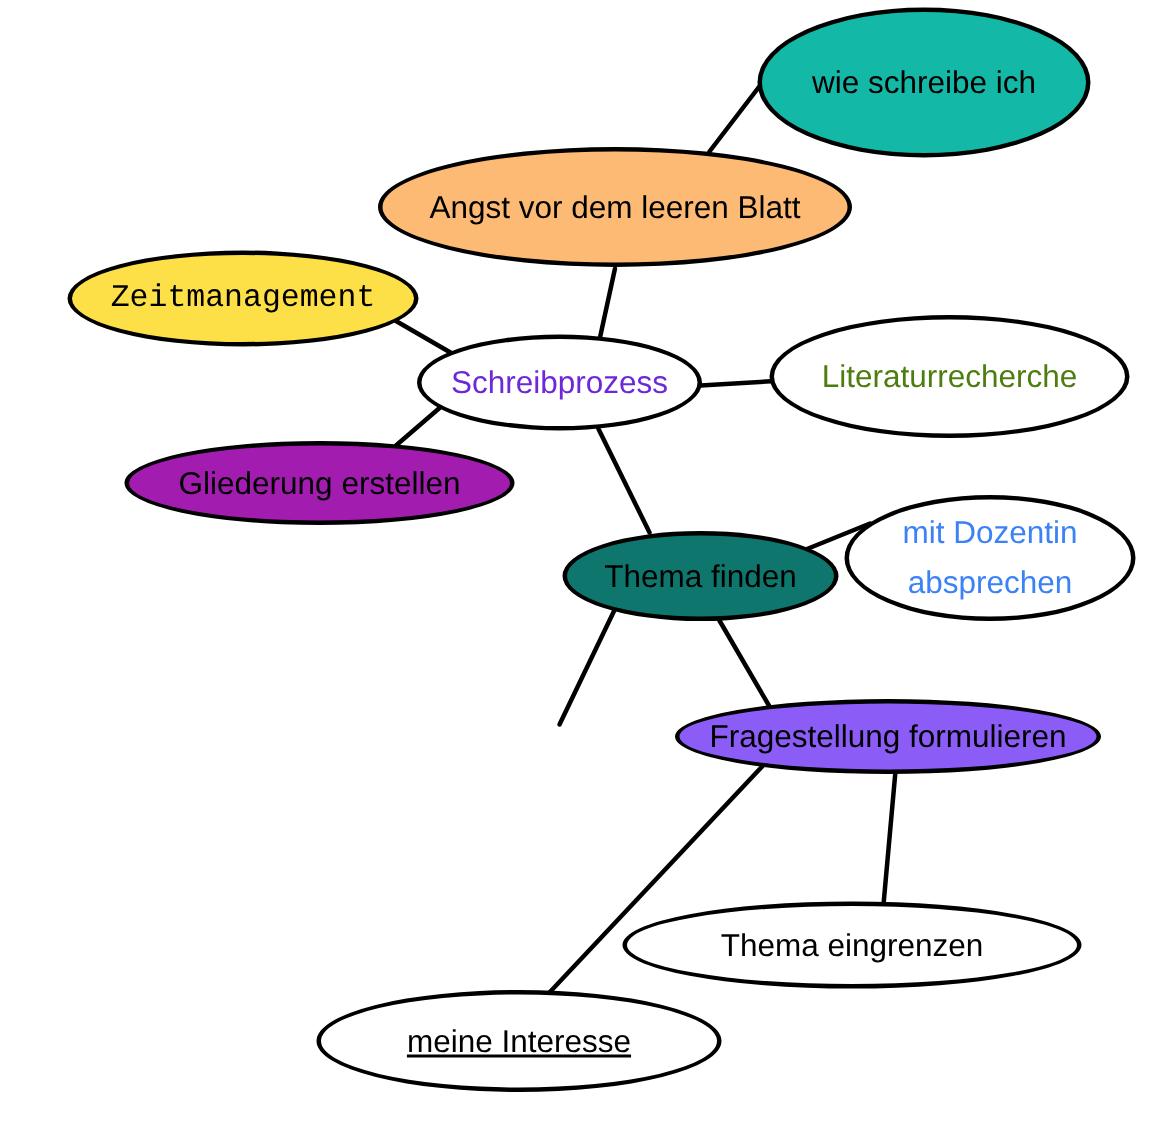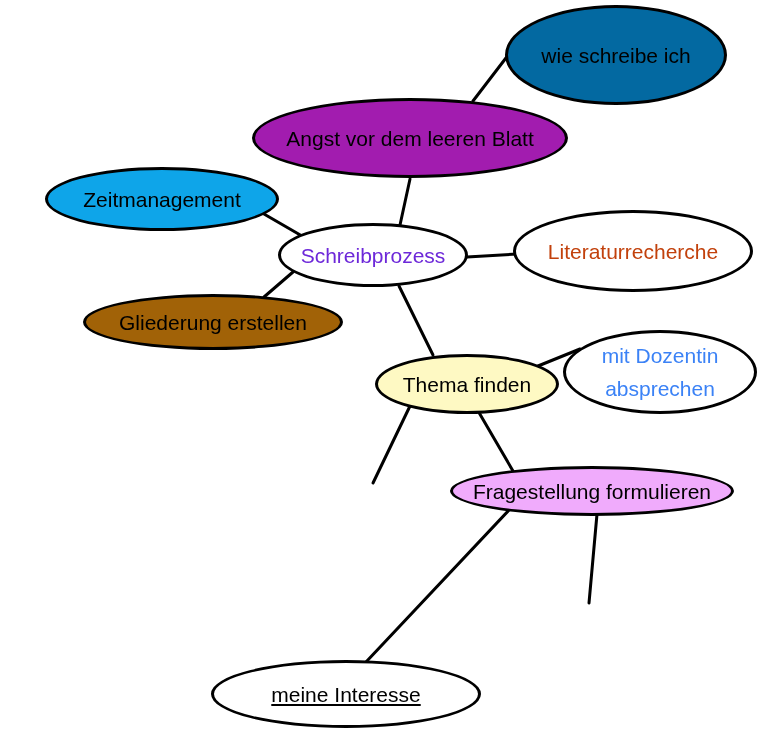--- a/index.html
+++ b/index.html
@@ -64,45 +64,48 @@
       <line x1="467" y1="257" x2="517" y2="254" stroke="#000000"></line>
       <line x1="293" y1="272" x2="264" y2="297" stroke="#000000"></line>
       <line x1="399" y1="286" x2="433" y2="355" stroke="#000000"></line>
       <line x1="538" y1="366" x2="580" y2="349" stroke="#000000"></line>
       <line x1="410" y1="406" x2="373" y2="483" stroke="#000000"></line>
       <line x1="474" y1="404" x2="513" y2="471" stroke="#000000"></line>
       <line x1="597" y1="514" x2="589" y2="603" stroke="#000000"></line>
       <line x1="509" y1="510" x2="366" y2="662" stroke="#000000"></line>
     </svg>
   <div class="node-layer">
-      <div class="node" style="left: 505px; top: 5px; width: 222px; height: 100px; border-color: rgb(0, 0, 0); background: #0369a1; color: rgb(0, 0, 0);">
+      <div class="node" style="left: 505px; top: 5px; width: 222px; height: 100px; border-color: rgb(0, 0, 0); background: #14b8a6; color: rgb(0, 0, 0);">
         <div class="node-line">wie schreibe ich</div>
       </div>
-      <div class="node" style="left: 252px; top: 98px; width: 316px; height: 80px; border-color: rgb(0, 0, 0); background: #a21caf; color: rgb(0, 0, 0);">
+      <div class="node" style="left: 252px; top: 98px; width: 316px; height: 80px; border-color: rgb(0, 0, 0); background: #fdba74; color: rgb(0, 0, 0);">
         <div class="node-line">Angst vor dem leeren Blatt</div>
       </div>
-      <div class="node" style="left: 45px; top: 167px; width: 234px; height: 64px; border-color: rgb(0, 0, 0); background: #0ea5e9; color: rgb(0, 0, 0);">
+      <div class="node" style="left: 45px; top: 167px; width: 234px; height: 64px; border-color: rgb(0, 0, 0); background: #fde047; color: rgb(0, 0, 0); font-family: Liberation Mono, monospace;">
         <div class="node-line">Zeitmanagement</div>
       </div>
       <div class="node" style="left: 278px; top: 223px; width: 190px; height: 64px; border-color: rgb(0, 0, 0); background: rgb(255, 255, 255); color: #6d28d9;">
         <div class="node-line">Schreibprozess</div>
       </div>
-      <div class="node" style="left: 513px; top: 210px; width: 240px; height: 82px; border-color: rgb(0, 0, 0); background: rgb(255, 255, 255); color: #c2410c;">
+      <div class="node" style="left: 513px; top: 210px; width: 240px; height: 82px; border-color: rgb(0, 0, 0); background: rgb(255, 255, 255); color: #4d7c0f;">
         <div class="node-line">Literaturrecherche</div>
       </div>
-      <div class="node" style="left: 83px; top: 294px; width: 260px; height: 56px; border-color: rgb(0, 0, 0); background: #a16207; color: rgb(0, 0, 0);">
+      <div class="node" style="left: 83px; top: 294px; width: 260px; height: 56px; border-color: rgb(0, 0, 0); background: #a21caf; color: rgb(0, 0, 0);">
         <div class="node-line">Gliederung erstellen</div>
       </div>
-      <div class="node" style="left: 375px; top: 354px; width: 184px; height: 60px; border-color: rgb(0, 0, 0); background: #fef9c3; color: rgb(0, 0, 0);">
+      <div class="node" style="left: 375px; top: 354px; width: 184px; height: 60px; border-color: rgb(0, 0, 0); background: #0f766e; color: rgb(0, 0, 0);">
         <div class="node-line">Thema finden</div>
       </div>
       <div class="node" style="left: 563px; top: 330px; width: 194px; height: 84px; border-color: rgb(0, 0, 0); background: rgb(255, 255, 255); color: #3b82f6;">
         <div class="node-line">mit Dozentin</div>
         <div class="node-line">absprechen</div>
       </div>
-      <div class="node" style="left: 450px; top: 466px; width: 284px; height: 50px; border-color: rgb(0, 0, 0); background: #f0abfc; color: rgb(0, 0, 0);">
+      <div class="node" style="left: 450px; top: 466px; width: 284px; height: 50px; border-color: rgb(0, 0, 0); background: #8b5cf6; color: rgb(0, 0, 0);">
         <div class="node-line">Fragestellung formulieren</div>
+      </div>
+      <div class="node" style="left: 415px; top: 601px; width: 306px; height: 58px; border-color: rgb(0, 0, 0); background: rgb(255, 255, 255); color: rgb(0, 0, 0);">
+        <div class="node-line">Thema eingrenzen</div>
       </div>
       <div class="node" style="left: 211px; top: 660px; width: 270px; height: 68px; border-color: rgb(0, 0, 0); background: rgb(255, 255, 255); color: rgb(0, 0, 0); text-decoration: underline;">
         <div class="node-line">meine Interesse</div>
       </div>
     </div>
 </div>
 
 </body></html>

